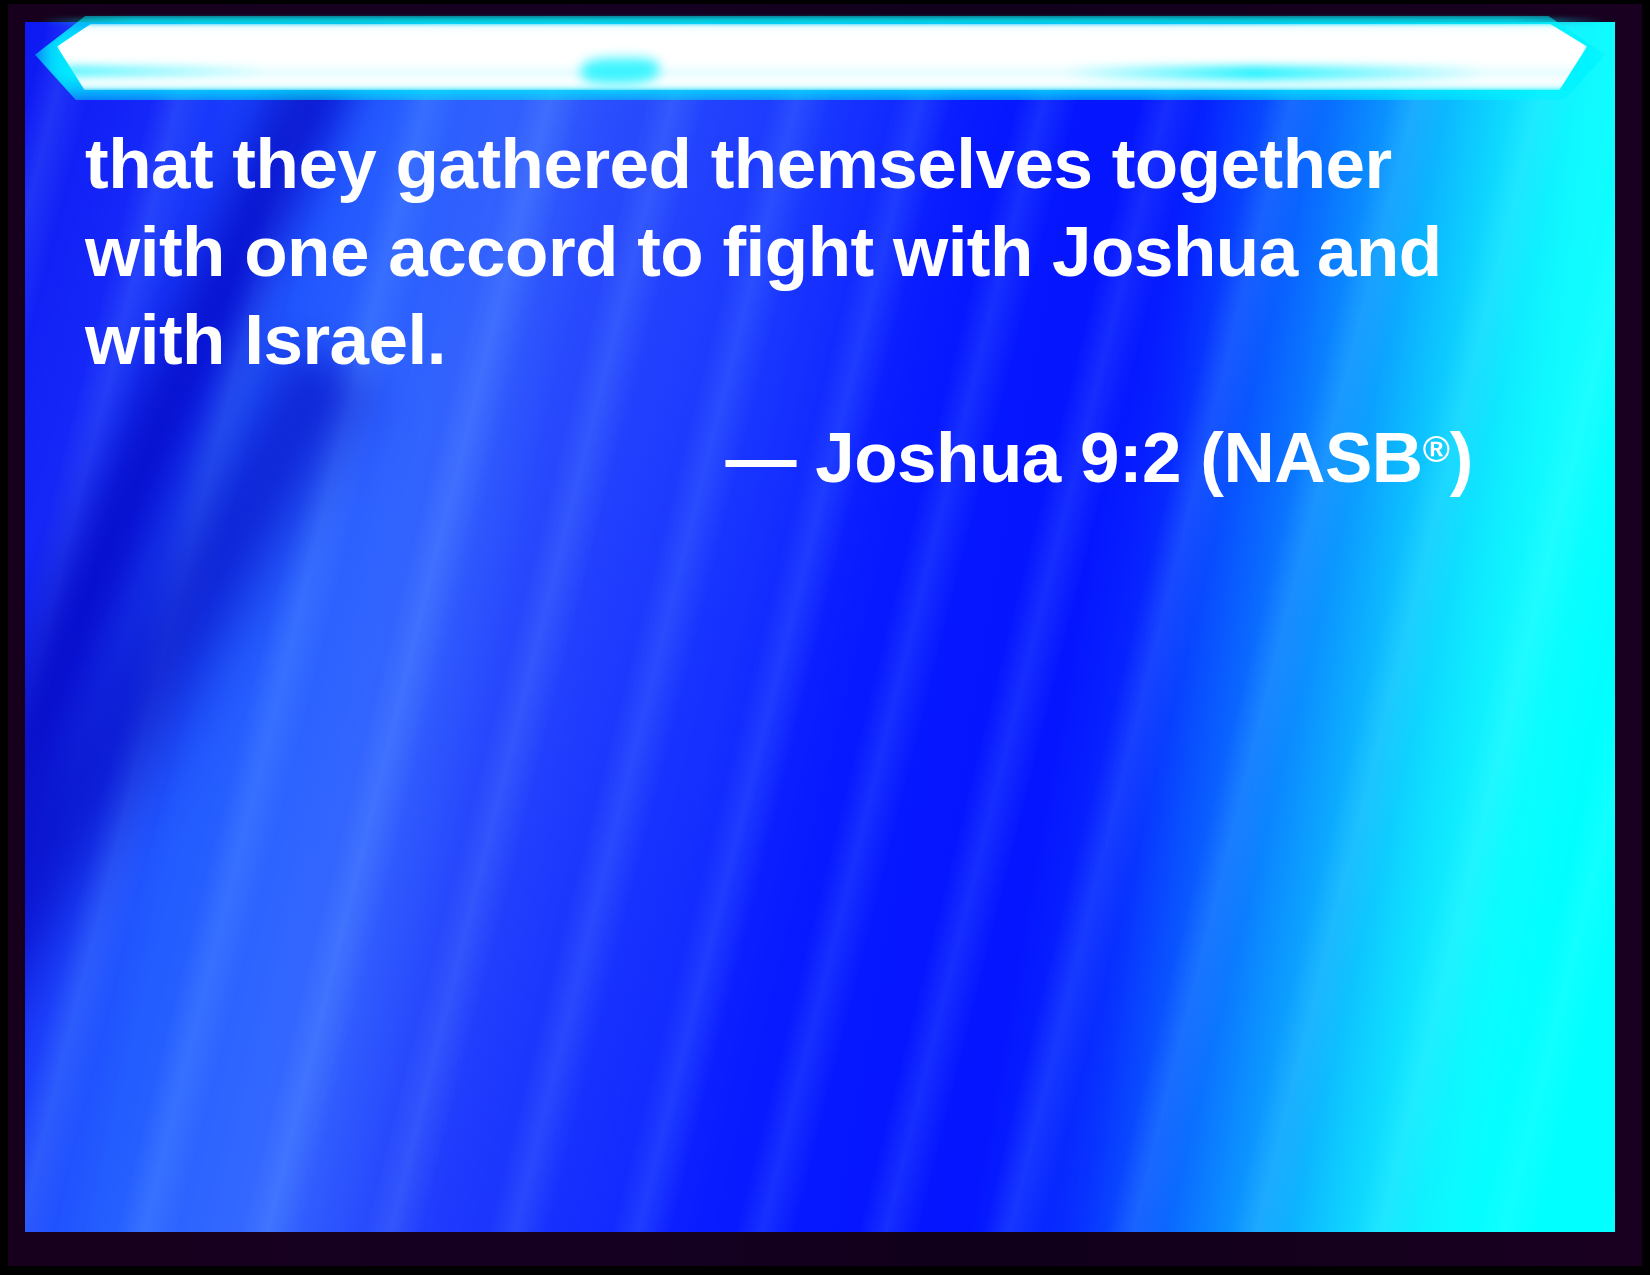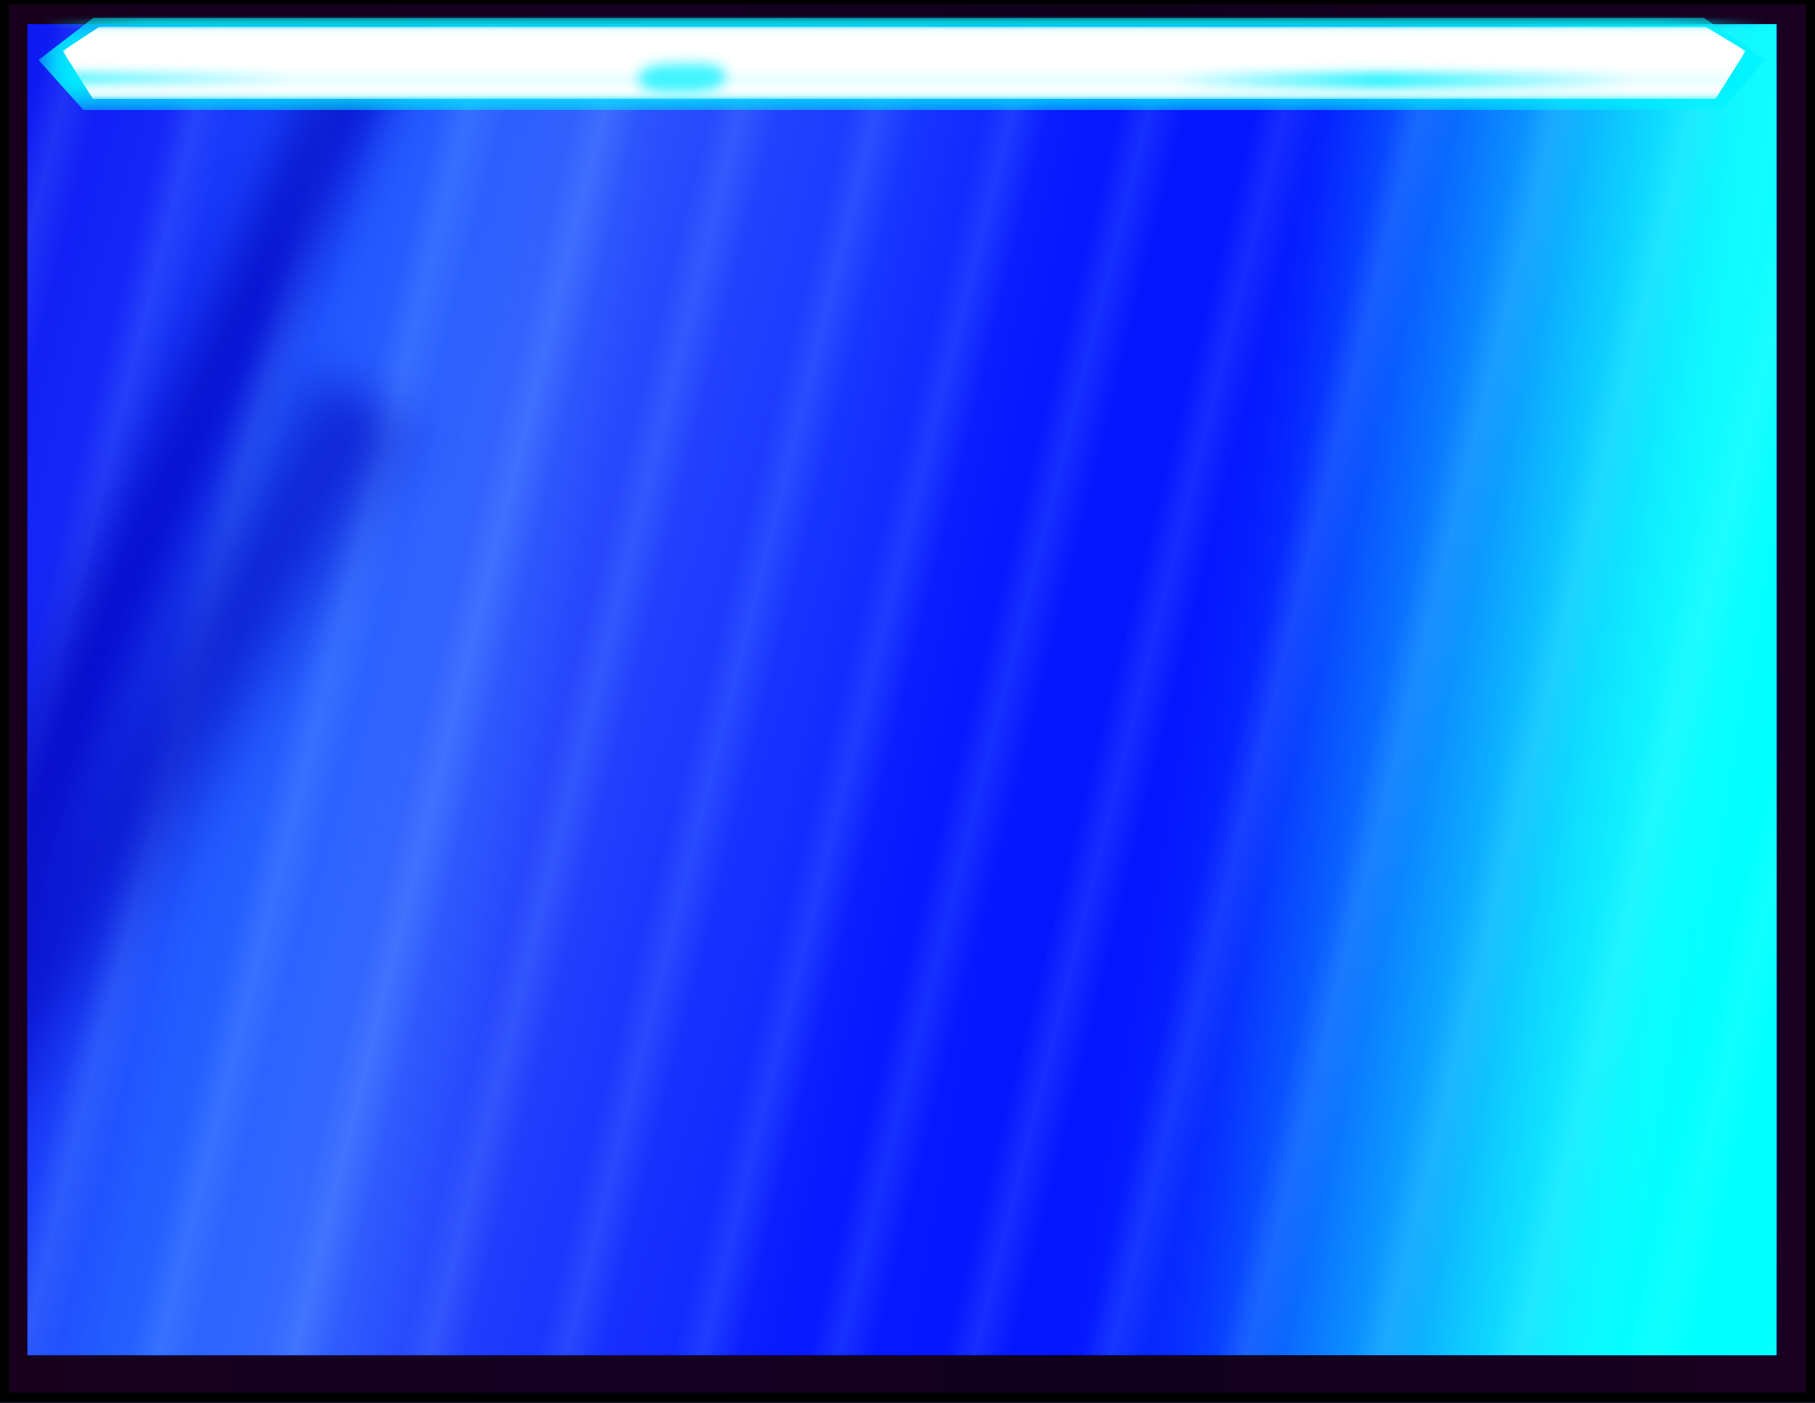--- a/index.html
+++ b/index.html
@@ -264,16 +264,18 @@
   <div id="lightbar-wrap">
     <div class="lightbar-hairline"></div>
     <div class="lightbar-glow"></div>
     <div class="lightbar-core"></div>
     <div class="lightbar-streak-l"></div>
     <div class="lightbar-streak-r"></div>
     <div class="lightbar-blob"></div>
   </div>
 
   <div id="verse-block">
-
+    <p id="verse-text">that they gathered themselves together with one accord to fight with Joshua and with Israel.</p>
+
+    <p id="attribution"><span>—</span> <span>Joshua 9:2 (NASB</span><span class="reg">®</span><span>)</span></p>
   </div>
 
 </div>
 
 </body></html>

